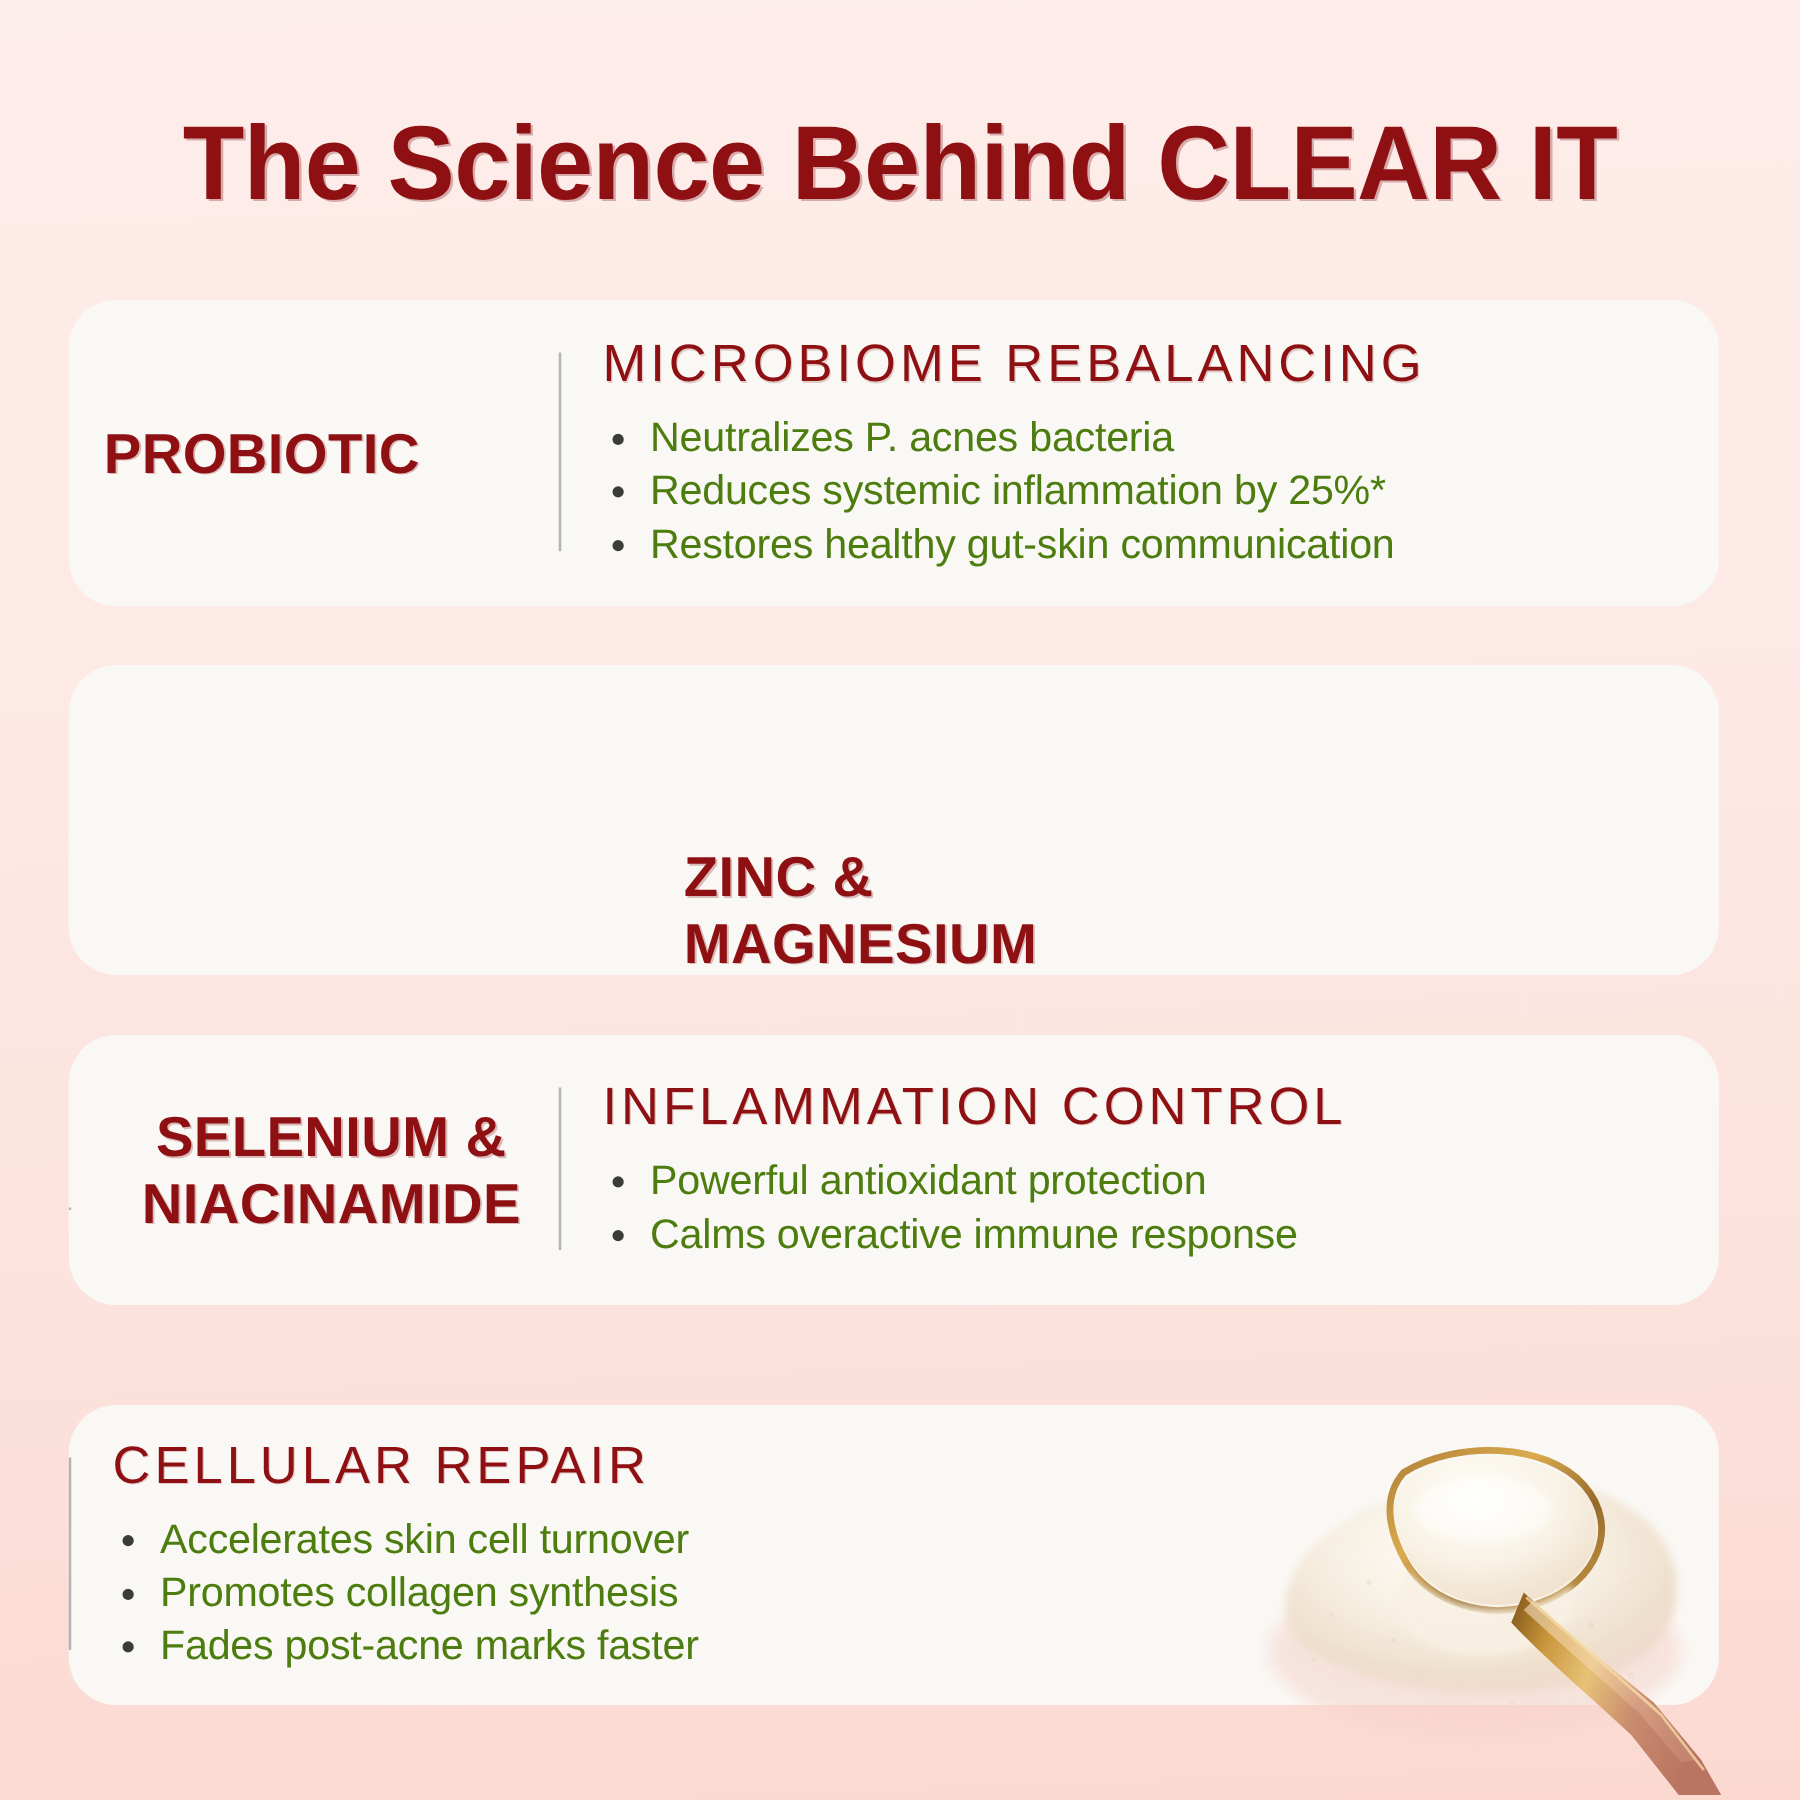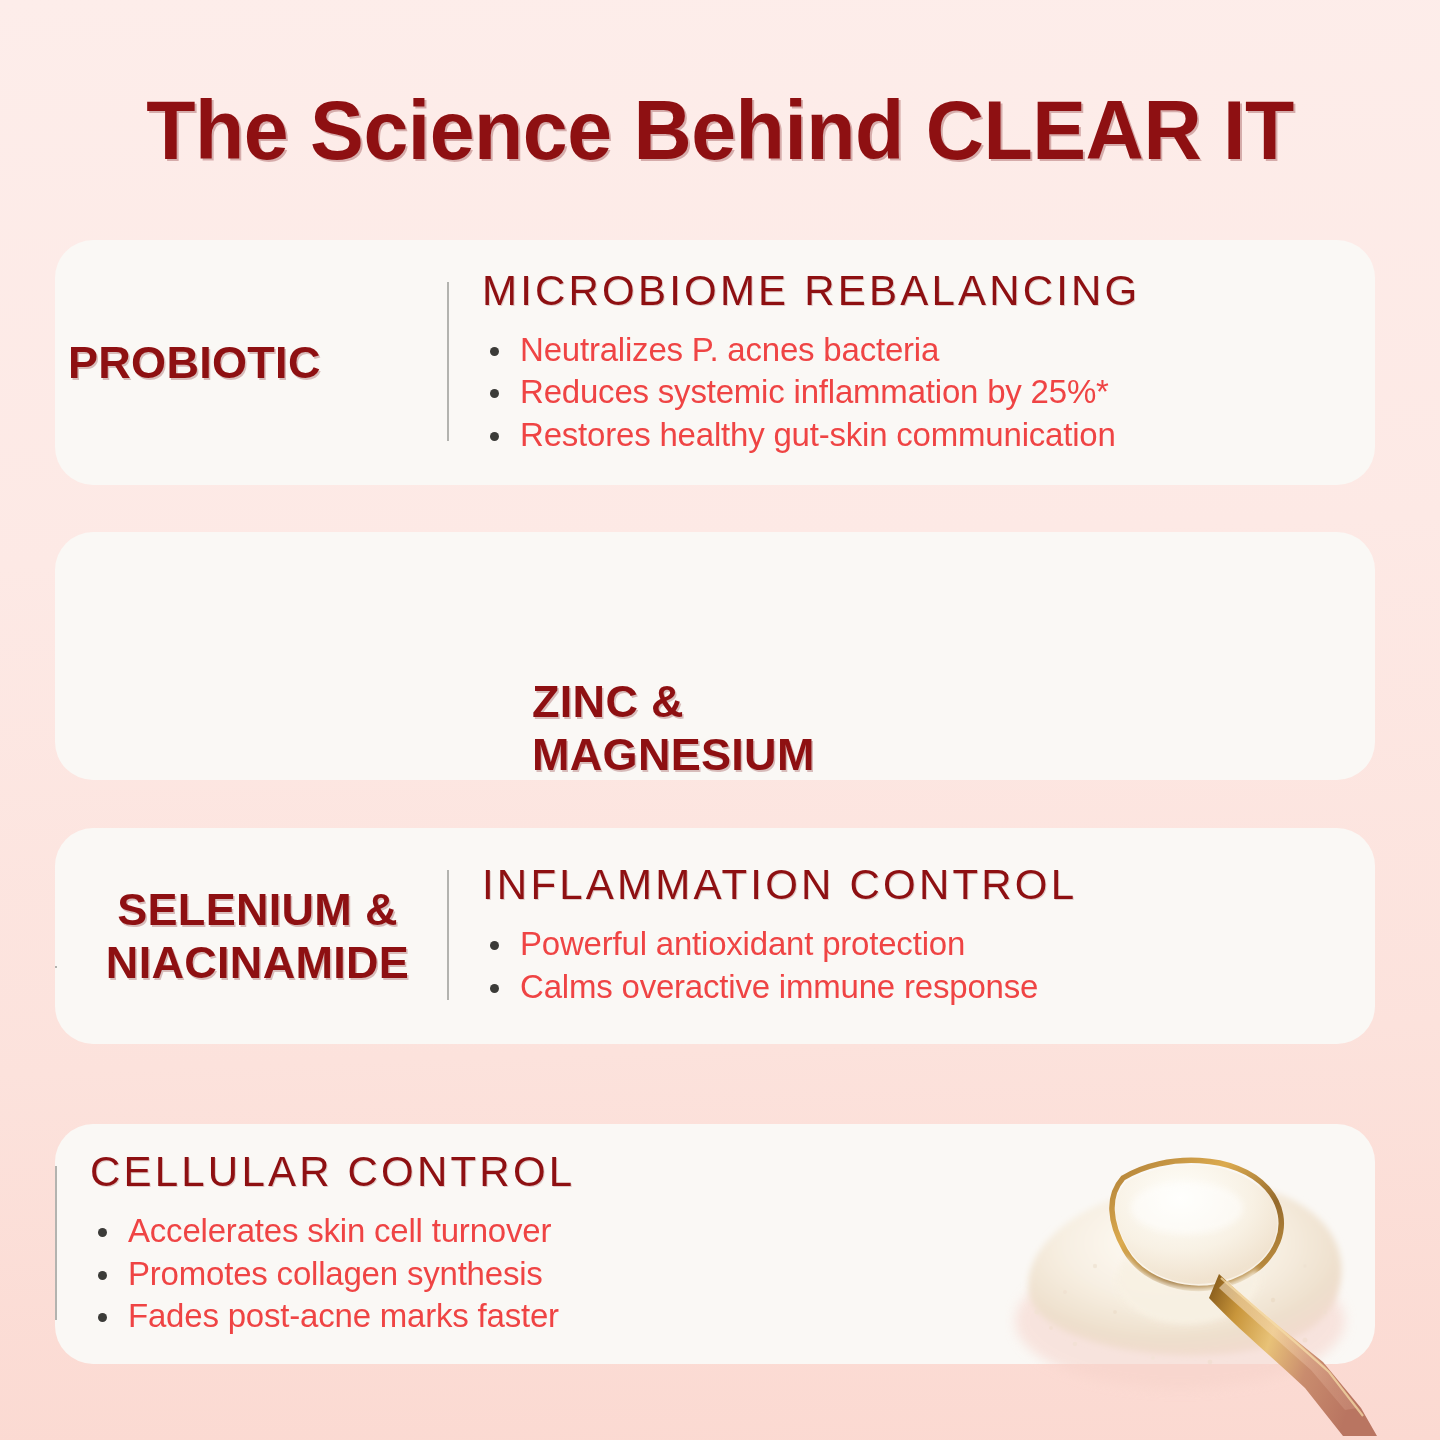--- a/index.html
+++ b/index.html
@@ -62,21 +62,21 @@
     overflow: visible;
   }
   .card-1 { top: 240px;  height: 245px; }
   .card-2 { top: 532px;  height: 248px; flex-direction: column; }
   .card-3 { top: 828px;  height: 216px; }
   .card-4 { top: 1124px; height: 240px; }
 
   .card-left {
     width: 392px;
     flex: 0 0 392px;
-    padding-left: 13px;
+    padding-left: 28px;
     box-sizing: border-box;
     display: flex;
     align-items: center;
     z-index: 3;
   }
   .ingredient {
     font-family: "Liberation Sans Narrow", "Liberation Sans", sans-serif;
     font-weight: bold;
     font-size: 45px;
     line-height: 1.18;
@@ -117,21 +117,21 @@
   .bullets {
     list-style: none;
     margin: 0;
     padding: 0;
   }
   .bullets li {
     position: relative;
     padding-left: 38px;
     font-size: 33px;
     line-height: 1.29;
-    color: #ef4444;
+    color: #4d7c0f;
     letter-spacing: -0.2px;
     white-space: nowrap;
   }
   .bullets li .dot {
     position: absolute;
     left: 8px;
     top: 18px;
     width: 9px;
     height: 9px;
     border-radius: 50%;
@@ -191,21 +191,21 @@
       <ul class="bullets">
           <li><span class="dot"></span>Powerful antioxidant protection</li>
           <li><span class="dot"></span>Calms overactive immune response</li>
         </ul>
     </div>
   </div>
 
   <div class="card card-4">
     <div class="card-divider"></div>
     <div class="card-right">
-      <div class="benefit-heading">CELLULAR CONTROL</div>
+      <div class="benefit-heading">CELLULAR REPAIR</div>
       <ul class="bullets">
           <li><span class="dot"></span>Accelerates skin cell turnover</li>
           <li><span class="dot"></span>Promotes collagen synthesis</li>
           <li><span class="dot"></span>Fades post-acne marks faster</li>
         </ul>
     </div>
 
     <div class="powder-art">
       <svg viewBox="0 0 380 320" xmlns="http://www.w3.org/2000/svg">
         <defs>

